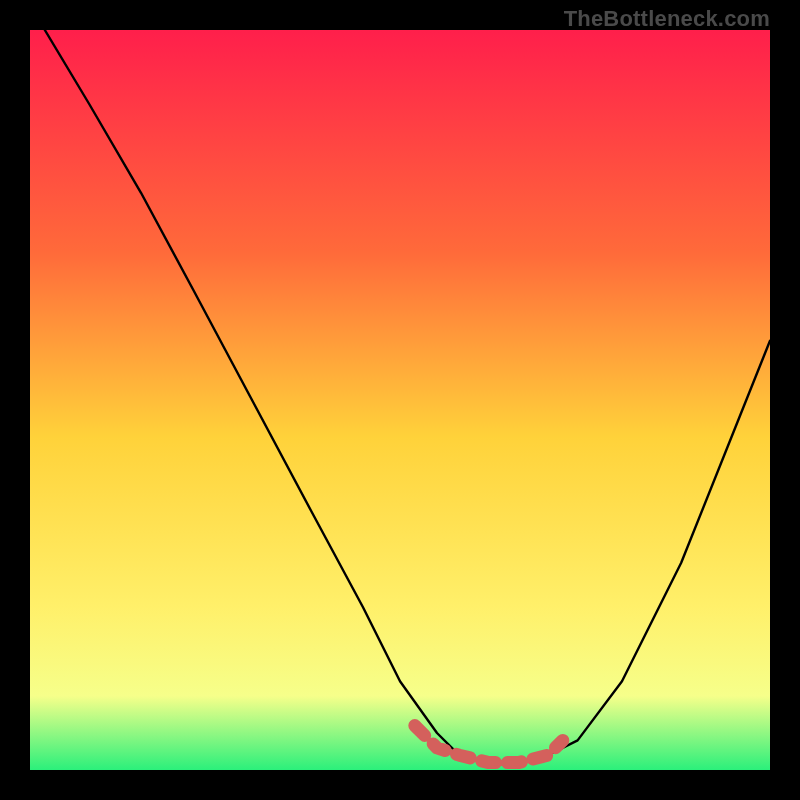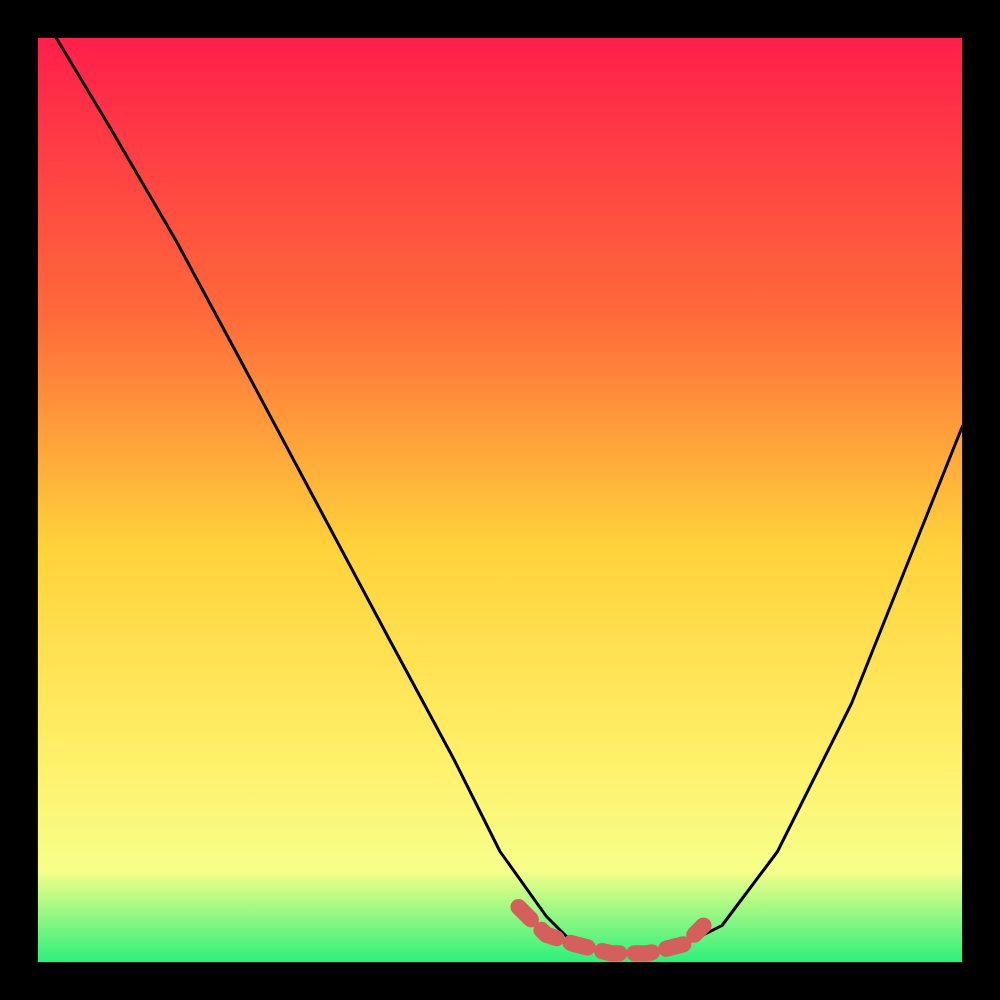--- a/index.html
+++ b/index.html
@@ -41,20 +41,21 @@
     font-family: Arial, Helvetica, sans-serif;
     font-size: 22px;
     font-weight: 600;
     letter-spacing: 0.2px;
   }
 </style>
 </head>
 <body>
 
 <div class="frame">
+  <div class="watermark">TheBottleneck.com</div>
   <div class="plot-area">
     <svg class="gradient-bg" viewBox="0 0 740 740" preserveAspectRatio="none">
       <defs>
         <linearGradient id="bg-grad" x1="0" y1="0" x2="0" y2="1">
             <stop offset="0%" stop-color="#ff1f4b"></stop>
             <stop offset="30%" stop-color="#ff6a3a"></stop>
             <stop offset="55.00000000000001%" stop-color="#ffd23a"></stop>
             <stop offset="78%" stop-color="#fff06a"></stop>
             <stop offset="90%" stop-color="#f6ff8a"></stop>
             <stop offset="100%" stop-color="#2bf07b"></stop>

